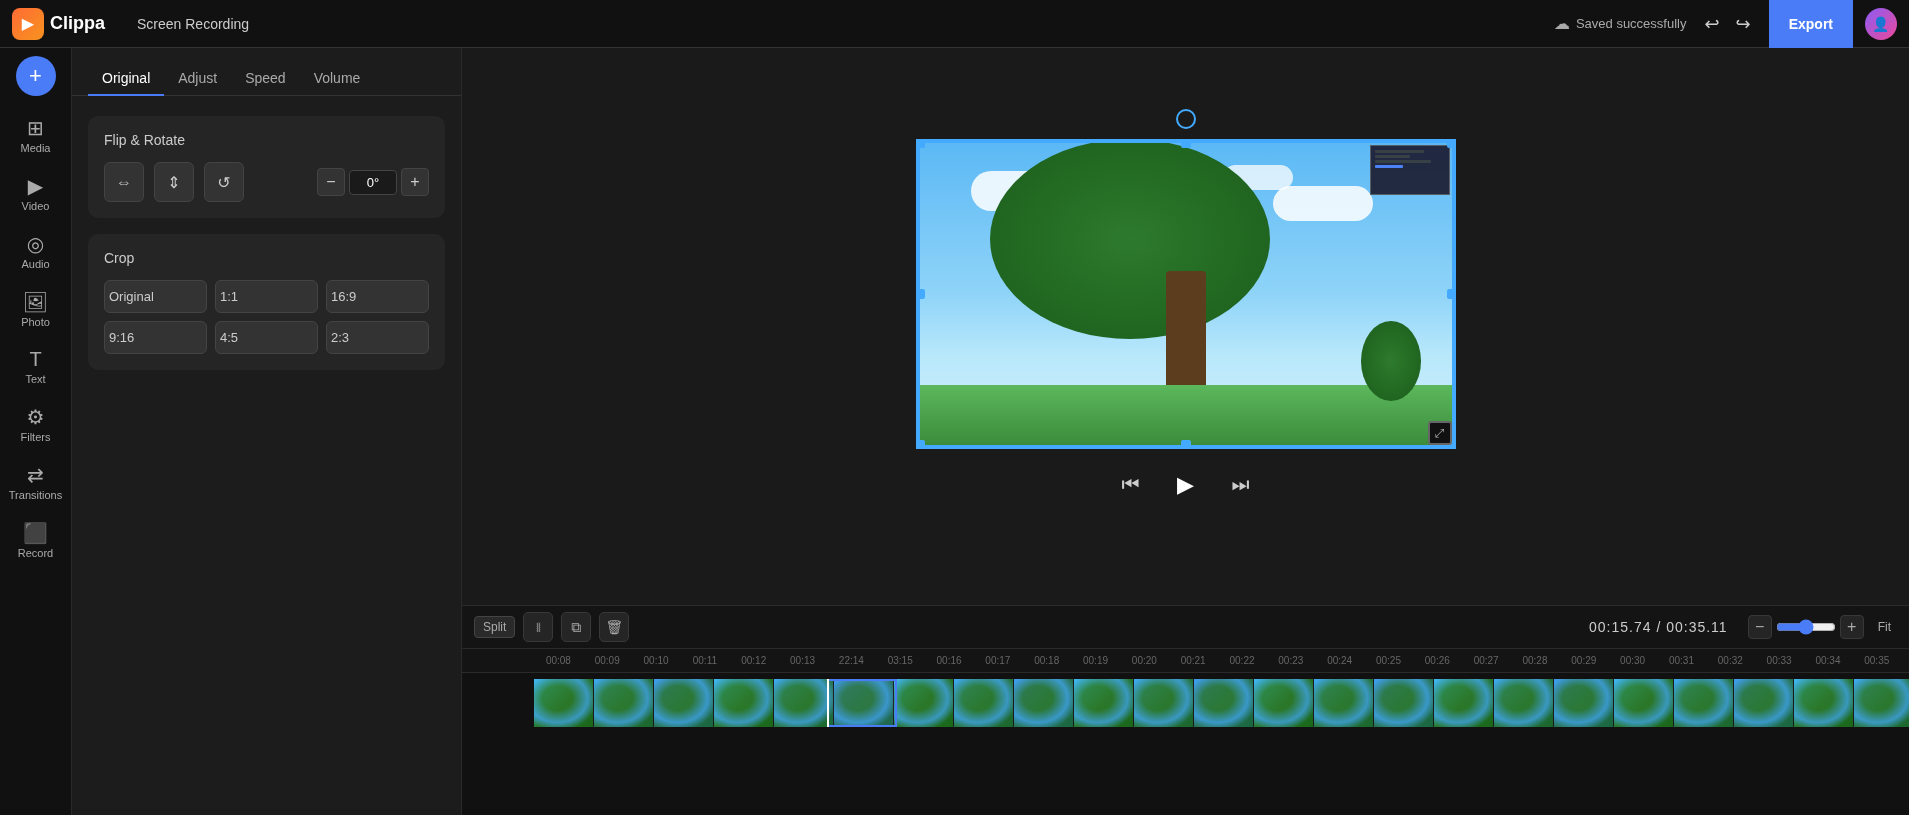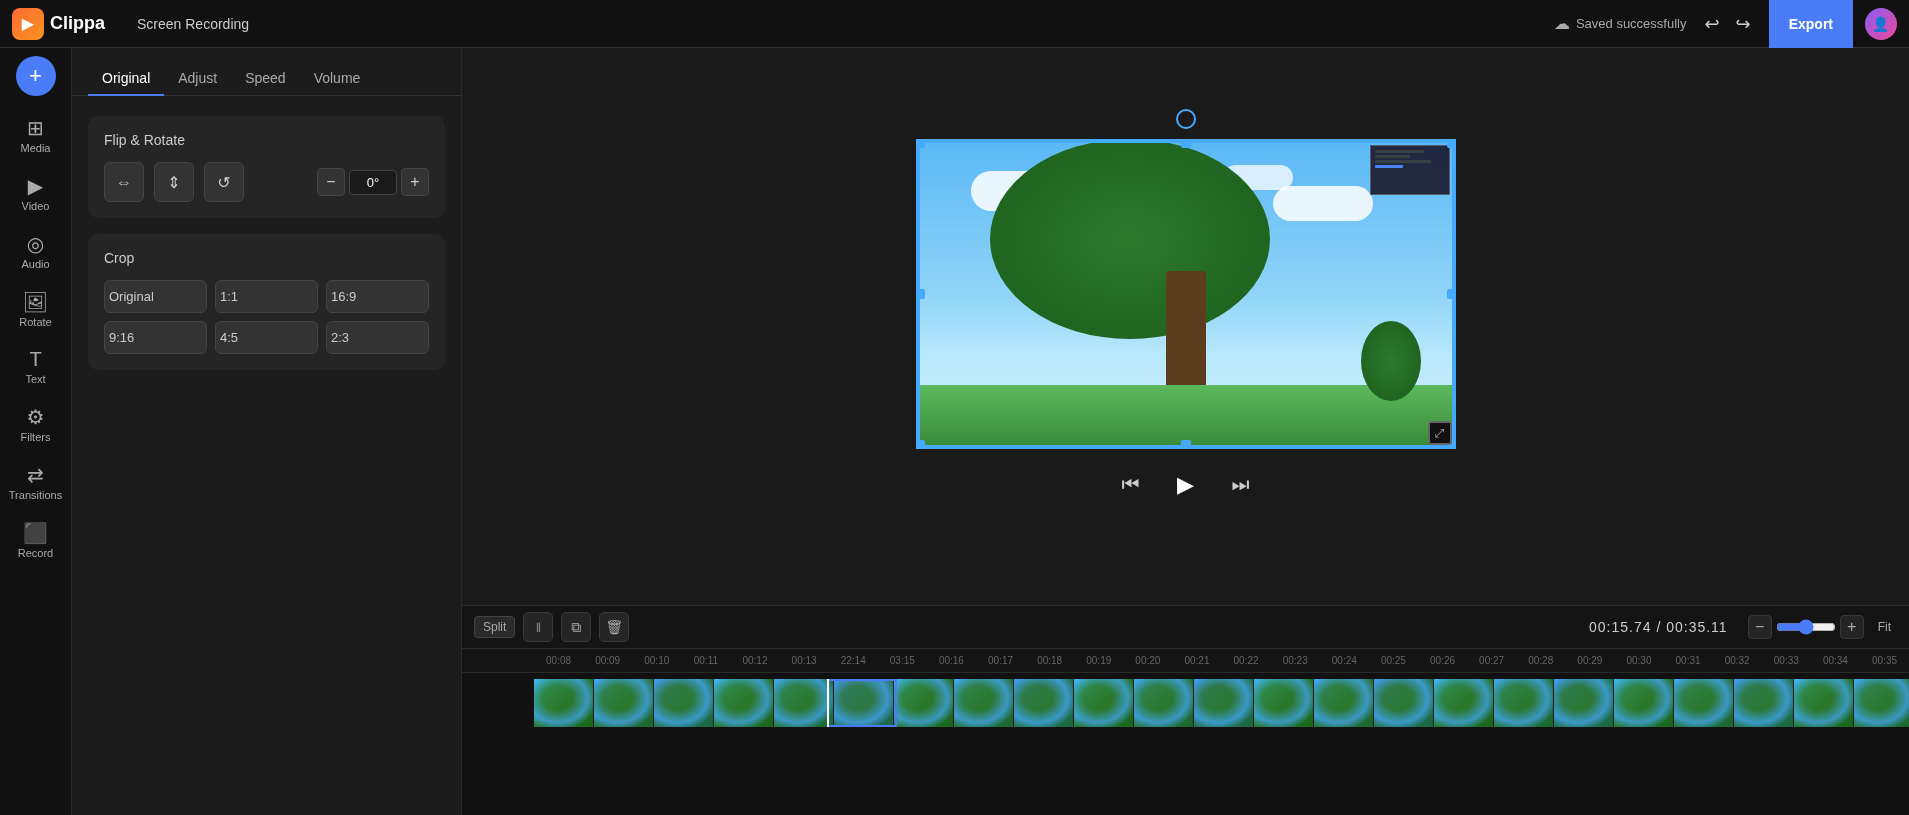--- a/index.html
+++ b/index.html
@@ -476,21 +476,21 @@
       height: 24px;
       background: #141414;
       position: relative;
       overflow: hidden;
       border-bottom: 1px solid #2a2a2a;
     }
     .ruler-labels {
       display: flex;
       height: 100%;
       align-items: center;
-      padding: 0 0 0 72px;
+      padding: 0 8px 0 72px;
     }
     .ruler-label {
       font-size: 10px;
       color: #666;
       flex: 1;
       text-align: center;
     }
 
     .timeline-tracks {
       flex: 1;
@@ -600,21 +600,21 @@
     <div class="sidebar-item">
       <span class="icon">▶</span>
       <span>Video</span>
     </div>
     <div class="sidebar-item">
       <span class="icon">◎</span>
       <span>Audio</span>
     </div>
     <div class="sidebar-item">
       <span class="icon">🖼</span>
-      <span>Rotate</span>
+      <span>Photo</span>
     </div>
     <div class="sidebar-item">
       <span class="icon">T</span>
       <span>Text</span>
     </div>
     <div class="sidebar-item">
       <span class="icon">⚙</span>
       <span>Filters</span>
     </div>
     <div class="sidebar-item">

